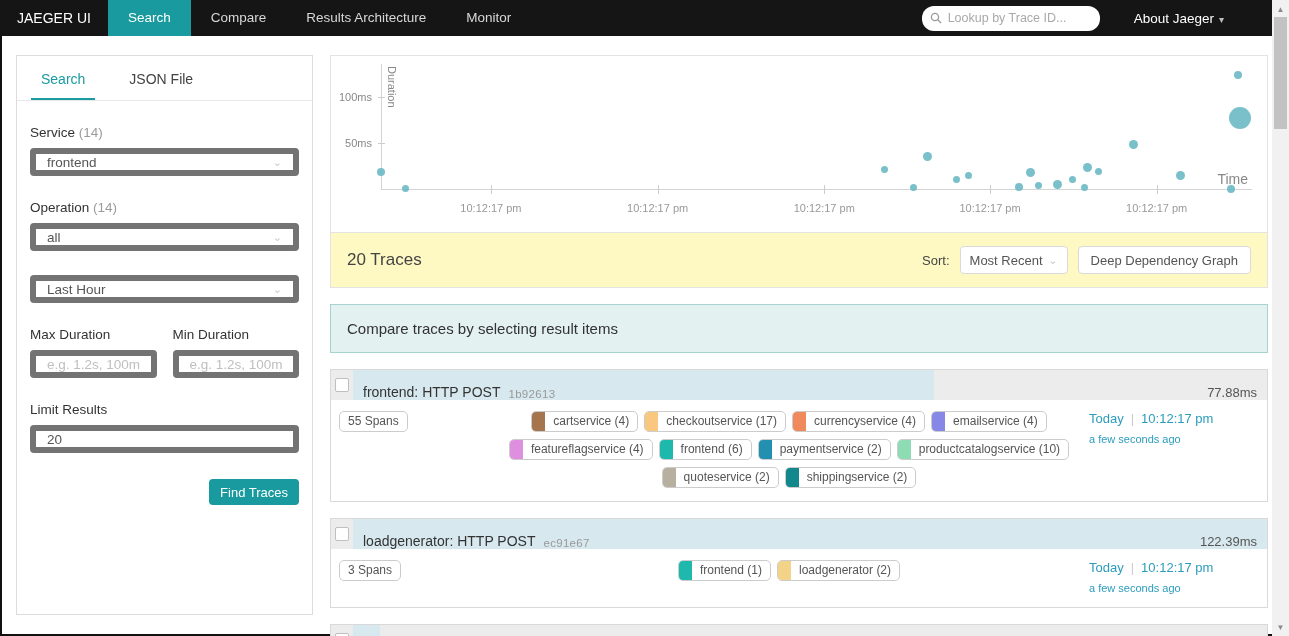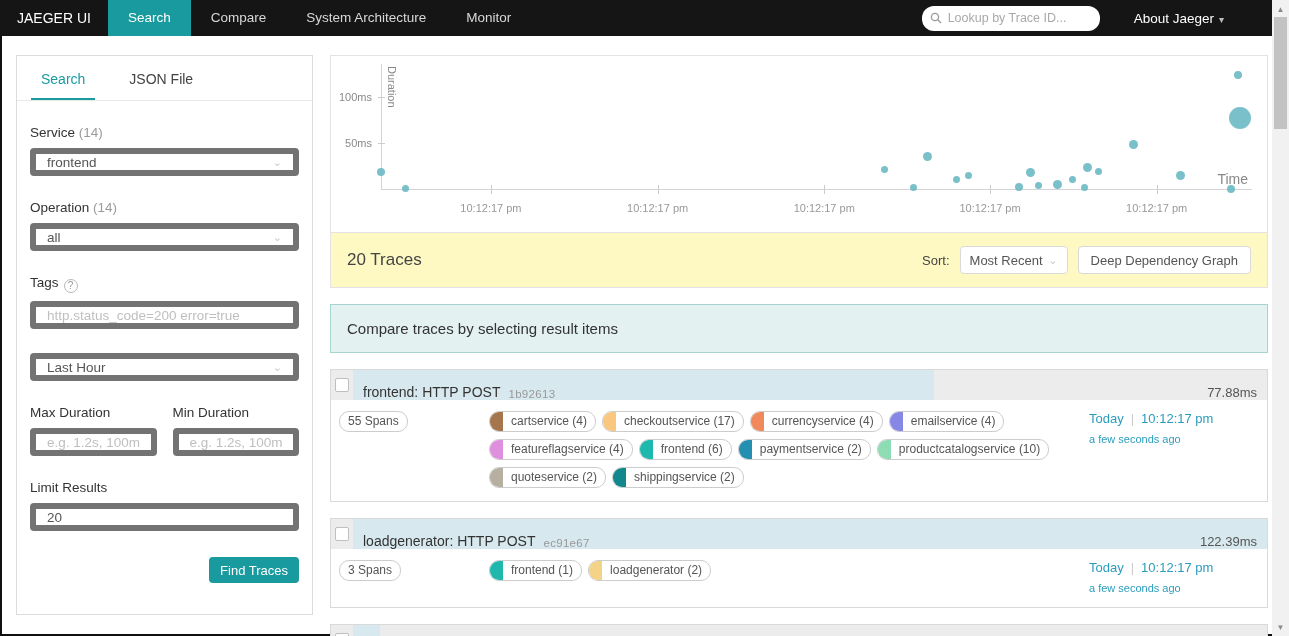--- a/index.html
+++ b/index.html
@@ -82,46 +82,46 @@
   .cb { width:14px; height:14px; appearance:none; -webkit-appearance:none; border:1px solid #bfbfbf;
     border-radius:2px; background:#fff; cursor:pointer; }
   .bar { position:absolute; left:22px; top:0; bottom:0; background:#d7e9ef; z-index:1; }
   .th-content { position:absolute; left:22px; right:0; top:0; bottom:0; display:flex; align-items:flex-end;
     padding:0 10px; z-index:3; }
   .t-title { font-size:14px; color:#333; }
   .t-id { font-size:11.5px; color:#999; margin-left:8px; letter-spacing:.3px; }
   .t-dur { margin-left:auto; font-size:13px; color:#555; }
   .trace-body { display:flex; padding:11px 14px 13px 8px; }
   .spans-col { width:150px; flex:none; }
-  .tags-col { width:600px; flex:none; display:flex; flex-wrap:wrap; gap:7px 6px; align-content:flex-start; }
+  .tags-col { width:600px; flex:none; display:flex; flex-wrap:wrap; gap:7px 6px; align-content:flex-start;justify-content:center; }
   .time-col { flex:1; text-align:left; font-size:13px; color:#2b9cbc; }
   .time-sep { color:#ccc; padding:0 7px; }
   .ago { margin-top:7px; font-size:11px; color:#2b9cbc; }
-  .pill { display:inline-flex; align-items:center; border:1px solid #ccc; border-radius:10px; overflow:hidden;
+  .pill { display:inline-flex; align-items:center; border:1px solid #ccc; border-radius:5px; overflow:hidden;
     font-size:12px; color:#555; background:#fff; height:21px; }
   .pill .chip { width:13px; align-self:stretch; flex:none; }
   .pill .plabel { padding:0 8px; line-height:19px; white-space:nowrap; }
 
   
   .scrollbar { position:absolute; right:0; top:0; bottom:0; width:17px; background:#f1f1f1; z-index:10; }
   .sb-thumb { position:absolute; left:2px; right:2px; top:17px; height:112px; background:#c2c2c2; cursor:pointer; }
   .sb-up,.sb-down { position:absolute; left:0; right:0; height:16px; display:flex; align-items:center;
     justify-content:center; color:#8a8a8a; font-size:8px; cursor:pointer; }
   .sb-up { top:1px; } .sb-down { bottom:1px; }
 </style>
 </head>
 <body>
 
 <div id="app">
 
   <nav class="nav">
     <div class="brand">JAEGER UI</div>
     <div class="nav-item active">Search</div>
     <div class="nav-item">Compare</div>
-    <div class="nav-item">System Architecture</div>
+    <div class="nav-item">Results Architecture</div>
     <div class="nav-item">Monitor</div>
     <div class="nav-right">
       <div class="nav-search">
         <svg width="12" height="12" viewBox="0 0 12 12">
           <circle cx="5" cy="5" r="3.6" fill="none" stroke="#9a9a9a" stroke-width="1.3"></circle>
           <line x1="7.8" y1="7.8" x2="11" y2="11" stroke="#9a9a9a" stroke-width="1.3"></line>
         </svg>
         <input type="text" placeholder="Lookup by Trace ID..." style="">
       </div>
       <div class="about"><span>About Jaeger</span><span class="chev">▾</span></div>
@@ -142,24 +142,20 @@
               <span>frontend</span>
               <span class="chev2">⌄</span>
             </div>
         </div>
         <div class="fgroup">
           <div class="flabel"><span>Operation</span> <span class="cnt">(14)</span></div>
           <div class="control">
               <span>all</span>
               <span class="chev2">⌄</span>
             </div>
-        </div>
-        <div class="fgroup">
-          <div class="flabel"><span>Tags</span><span class="qmark">?</span></div>
-          <input class="control" type="text" placeholder="http.status_code=200 error=true" style="">
         </div>
         <div class="fgroup">
           <div class="control">
               <span>Last Hour</span>
               <span class="chev2">⌄</span>
             </div>
         </div>
         <div class="fgroup dual">
           <div>
             <div class="flabel">Max Duration</div>

